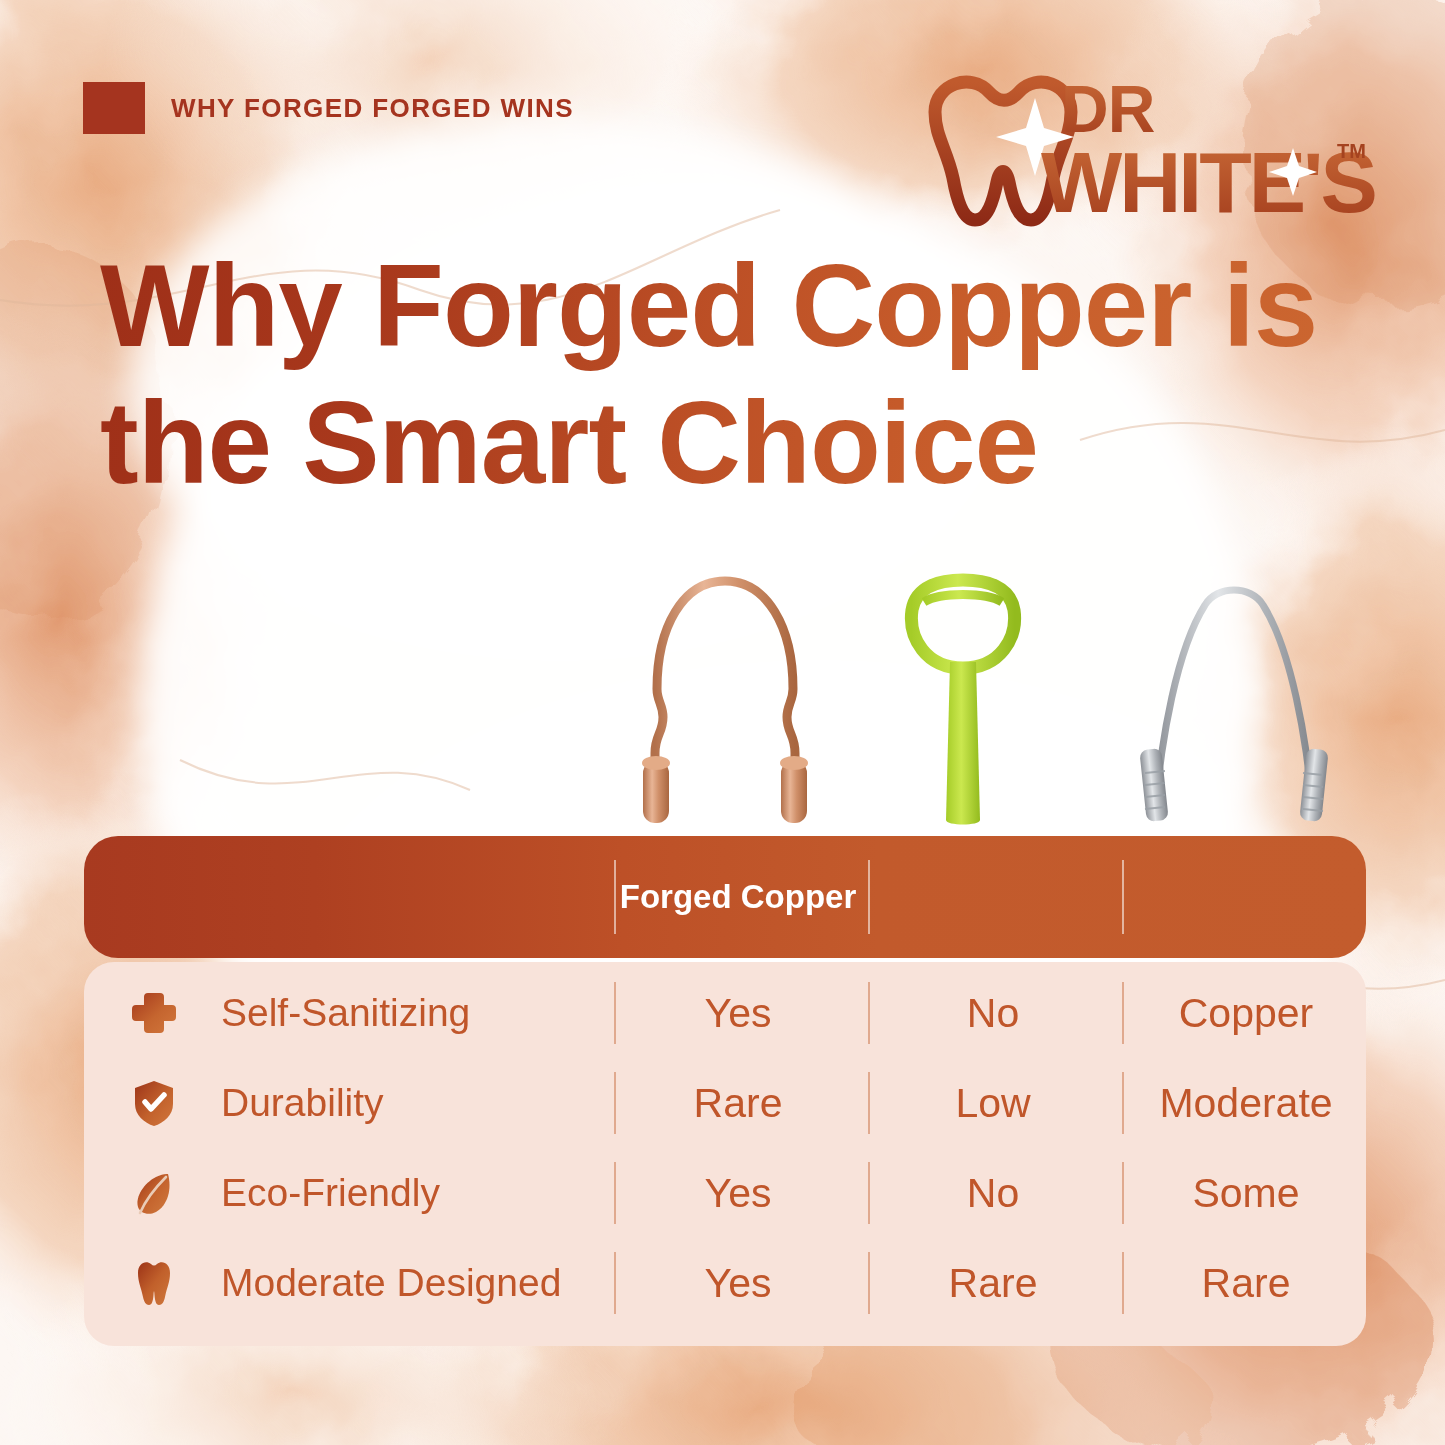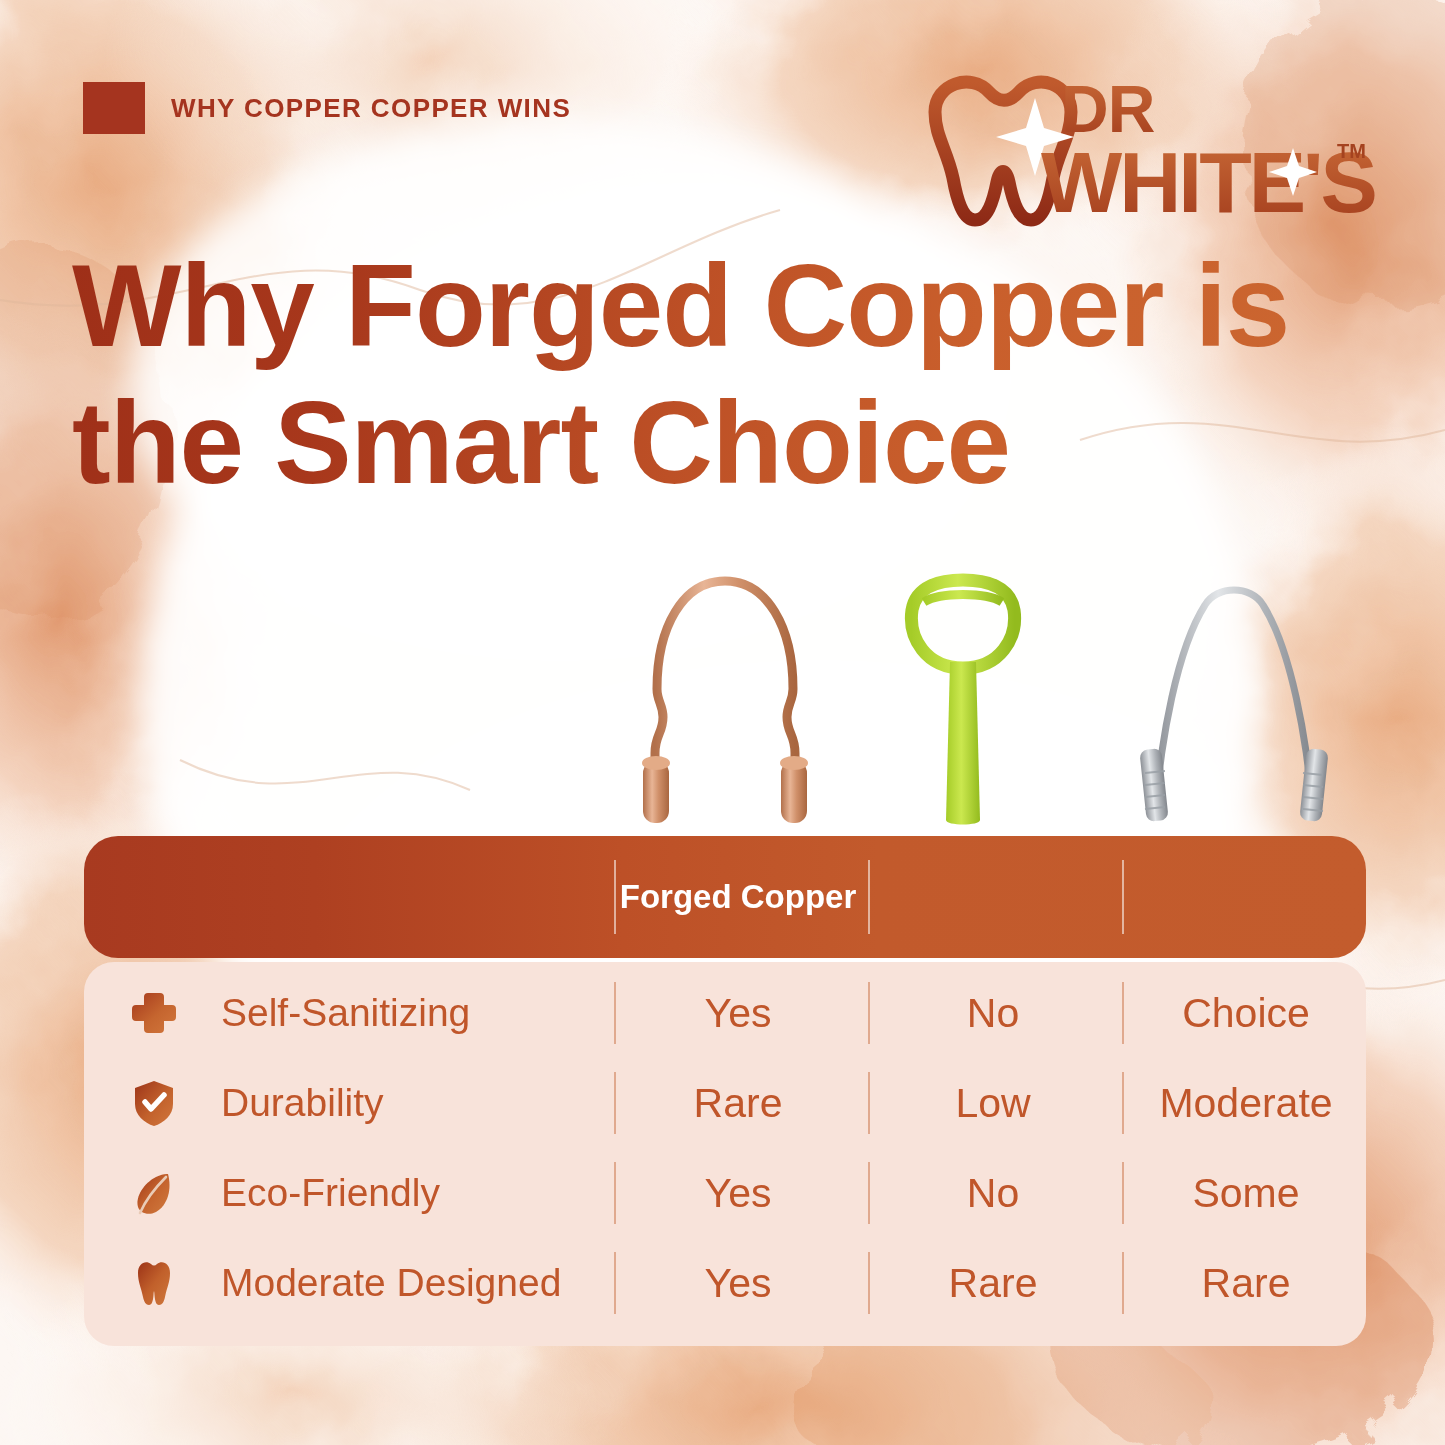--- a/index.html
+++ b/index.html
@@ -23,21 +23,21 @@
   #kicker {
     font-size:26px; font-weight:bold; letter-spacing:1.4px;
     color:#a5341f; white-space:nowrap;
   }
 
   
   #logo { position:absolute; right:62px; top:70px; z-index:6; width:470px; height:175px; }
 
   
   #headline {
-    position:absolute; left:72px; top:238px; z-index:5;
+    position:absolute; left:100px; top:238px; z-index:5;
     width:1230px;
     font-size:116px; line-height:1.18; font-weight:bold;
     letter-spacing:-1px;
     background:linear-gradient(100deg,#9e2f18 0%,#a8381c 22%,#bd5026 50%,#c95f2c 72%,#cb6630 100%);
     -webkit-background-clip:text; background-clip:text;
     -webkit-text-fill-color:transparent; color:transparent;
   }
 
   
   .product { position:absolute; z-index:4; }
@@ -159,21 +159,21 @@
       <path d="M0,300 C180,330 260,230 420,290 C560,340 640,250 780,210"></path>
       <path d="M1445,430 C1300,470 1230,390 1080,440"></path>
       <path d="M180,760 C300,820 360,740 470,790"></path>
       <path d="M1445,980 C1330,1010 1280,950 1180,985"></path>
     </g>
   </svg>
 </div>
 
 <div id="toplabel">
   <div id="swatch"></div>
-  <div id="kicker">WHY COPPER COPPER WINS</div>
+  <div id="kicker">WHY FORGED FORGED WINS</div>
 </div>
 
 <div id="logo">
   <svg viewBox="0 0 470 175" width="470" height="175">
     <defs>
       <linearGradient id="lgTooth" x1="0" y1="0" x2="0" y2="1">
         <stop offset="0%" stop-color="#c05a2d"></stop>
           <stop offset="100%" stop-color="#8e2a16"></stop>
       </linearGradient>
       <linearGradient id="lgTxt" x1="0" y1="0" x2="0" y2="1">
@@ -288,21 +288,21 @@
                      a4,4 0 0 1 4,-4 h8 v-8 a4,4 0 0 1 4,-4 z" fill="url(#ic0)"></path>
           </svg>
         </span>
         <span>Self-Sanitizing</span>
       </div>
       <div class="rdiv d-0"></div>
       <div class="val c-0">Yes</div>
       <div class="rdiv d-1"></div>
       <div class="val c-1">No</div>
       <div class="rdiv d-2"></div>
-      <div class="val c-2">Choice</div>
+      <div class="val c-2">Copper</div>
     </div>
 
     <div class="trow">
       <div class="feat c-feature">
         <span class="feat-icon">
           <svg viewBox="0 0 44 48" width="44" height="48">
               <defs>
             <linearGradient id="ic1" x1="0" y1="0" x2="1" y2="1">
               <stop offset="0%" stop-color="#9d3419"></stop>
                   <stop offset="55%" stop-color="#c2612c"></stop>

